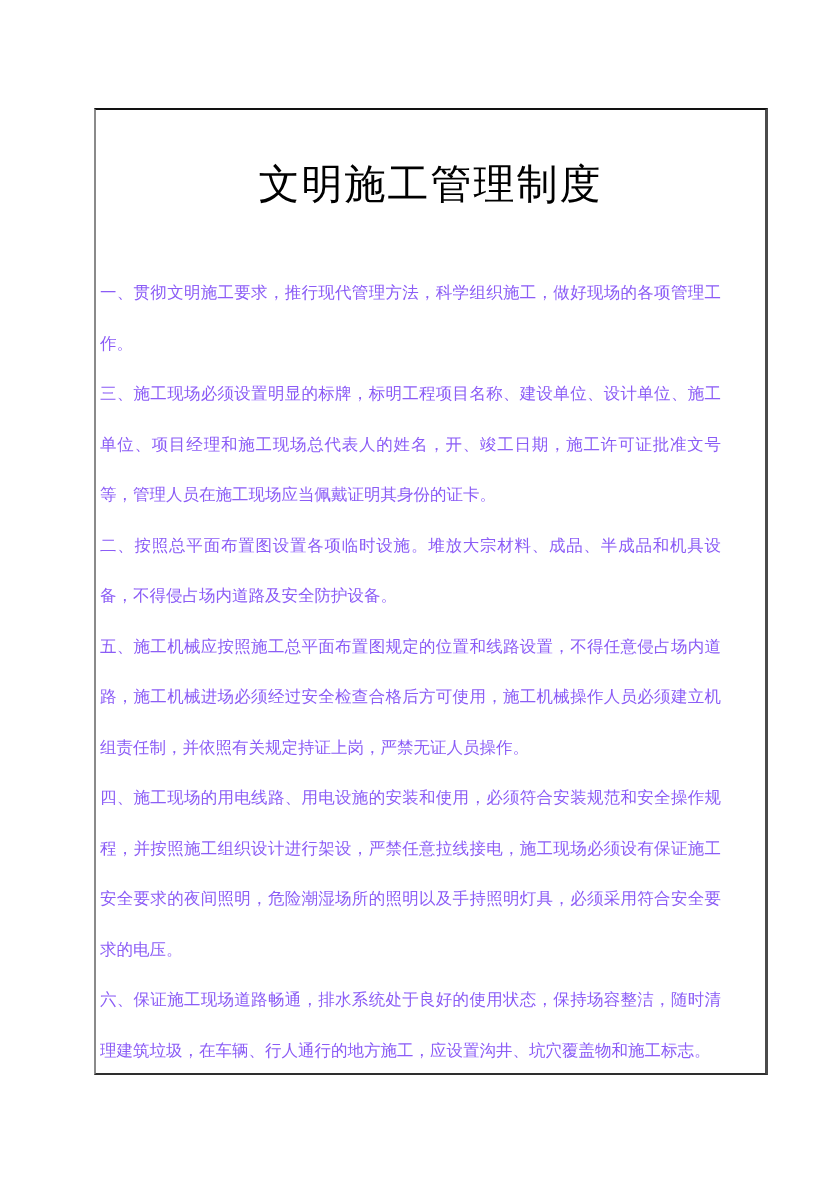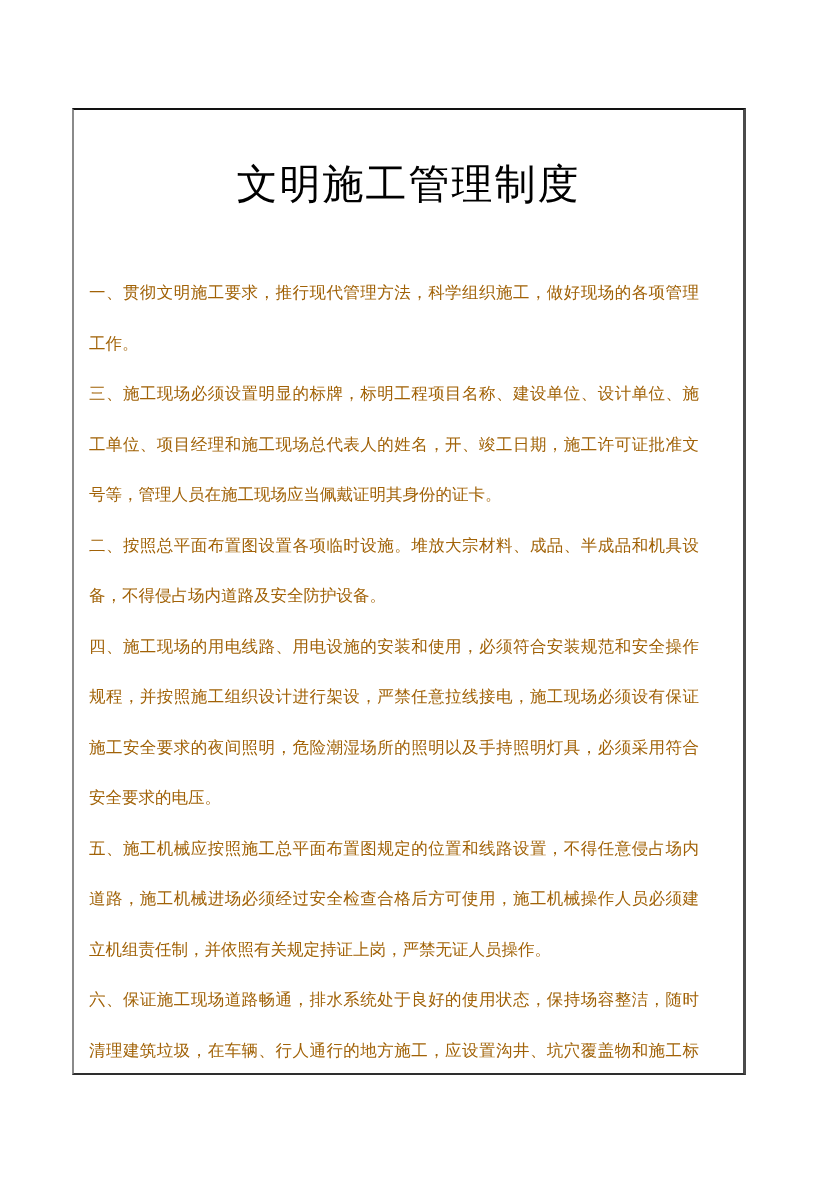--- a/index.html
+++ b/index.html
@@ -10,21 +10,21 @@
   .page {
     position: relative;
     width: 838px;
     height: 1186px;
     background: #ffffff;
     font-family: "Liberation Serif", "DejaVu Serif", serif;
     overflow: hidden;
   }
   .doc-border {
     position: absolute;
-    left: 72px;
+    left: 94px;
     top: 108px;
     width: 674px;
     height: 967px;
     box-sizing: border-box;
     border-top: 2px solid #121212;
     border-left: 2px solid #8a8a8a;
     border-right: 3px solid #4b4b4b;
     border-bottom: 2px solid #2e2e2e;
     background: #ffffff;
     overflow: hidden;
@@ -33,41 +33,41 @@
     margin: 50px 0 0 0;
     text-align: center;
     font-size: 41px;
     font-weight: normal;
     letter-spacing: 2px;
     line-height: 1.2;
     color: #000000;
   }
   .doc-content {
     margin-top: 59px;
-    padding: 0 44px 0 15px;
+    padding: 0 44px 0 4px;
     font-size: 16.5px;
     line-height: 50.5px;
     text-align: justify;
-    color: #a16207;
+    color: #8b5cf6;
     word-break: break-all;
   }
   .doc-content p {
     margin: 0;
     padding: 0;
   }
 </style>
 </head>
 <body>
 
 <div class="page">
   <div class="doc-border">
     <h1 class="doc-title">文明施工管理制度</h1>
     <div class="doc-content">
       <p>一、贯彻文明施工要求，推行现代管理方法，科学组织施工，做好现场的各项管理工作。</p>
       <p>三、施工现场必须设置明显的标牌，标明工程项目名称、建设单位、设计单位、施工单位、项目经理和施工现场总代表人的姓名，开、竣工日期，施工许可证批准文号等，管理人员在施工现场应当佩戴证明其身份的证卡。</p>
       <p>二、按照总平面布置图设置各项临时设施。堆放大宗材料、成品、半成品和机具设备，不得侵占场内道路及安全防护设备。</p>
+      <p>五、施工机械应按照施工总平面布置图规定的位置和线路设置，不得任意侵占场内道路，施工机械进场必须经过安全检查合格后方可使用，施工机械操作人员必须建立机组责任制，并依照有关规定持证上岗，严禁无证人员操作。</p>
       <p>四、施工现场的用电线路、用电设施的安装和使用，必须符合安装规范和安全操作规程，并按照施工组织设计进行架设，严禁任意拉线接电，施工现场必须设有保证施工安全要求的夜间照明，危险潮湿场所的照明以及手持照明灯具，必须采用符合安全要求的电压。</p>
-      <p>五、施工机械应按照施工总平面布置图规定的位置和线路设置，不得任意侵占场内道路，施工机械进场必须经过安全检查合格后方可使用，施工机械操作人员必须建立机组责任制，并依照有关规定持证上岗，严禁无证人员操作。</p>
       <p>六、保证施工现场道路畅通，排水系统处于良好的使用状态，保持场容整洁，随时清理建筑垃圾，在车辆、行人通行的地方施工，应设置沟井、坑穴覆盖物和施工标志。</p>
 
     </div>
   </div>
 </div>
 
 </body></html>

